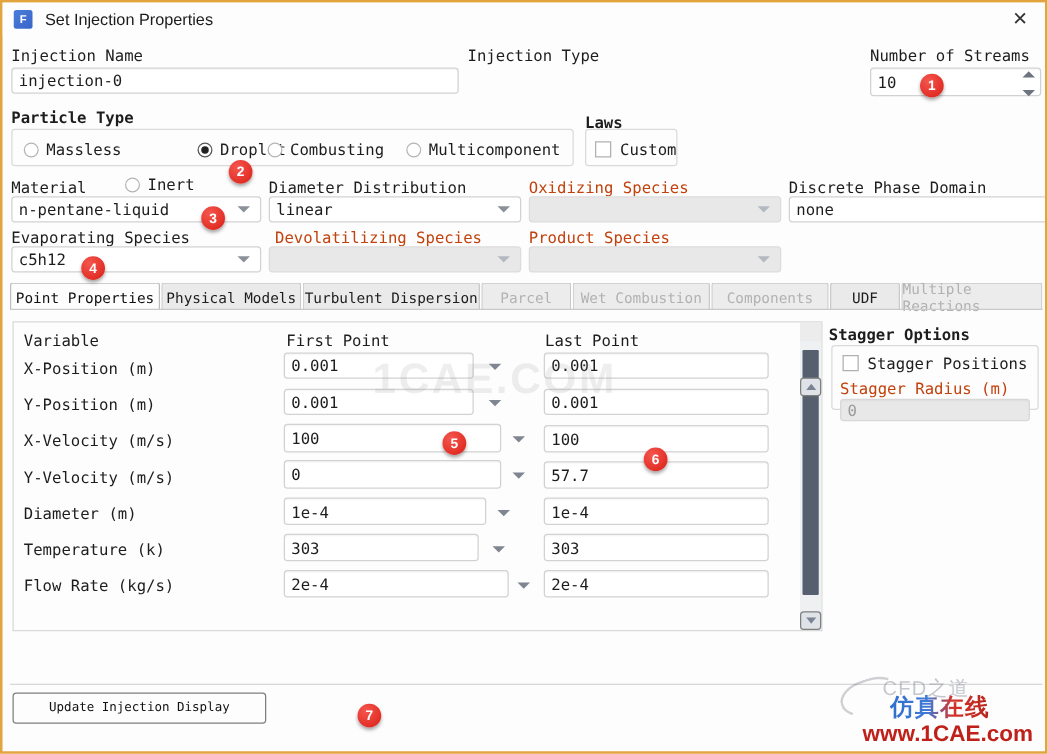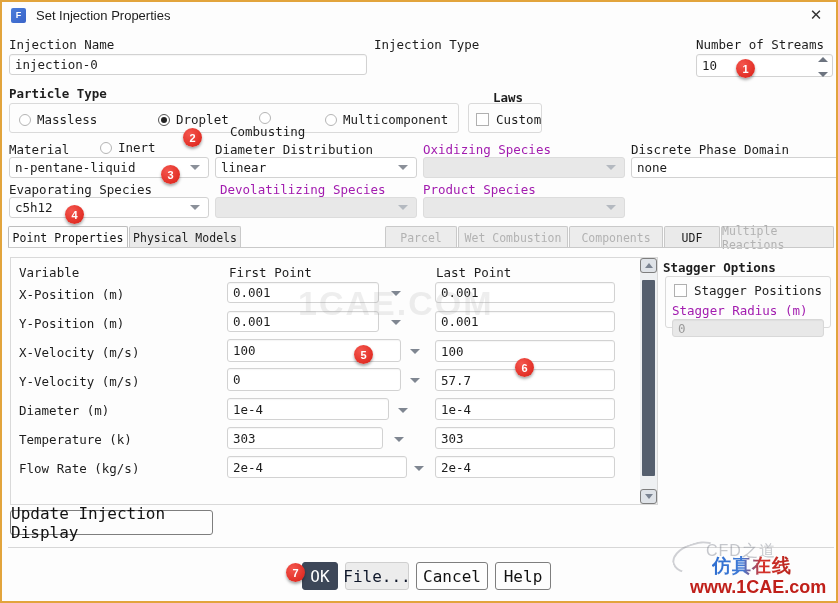--- a/index.html
+++ b/index.html
@@ -42,21 +42,21 @@
     display:flex;align-items:center;justify-content:center;
     font-family:"Liberation Sans",sans-serif;font-size:15px;color:#333;
     cursor:pointer;
   }
 
   
   .lbl{
     font-family:"DejaVu Sans Mono","Liberation Mono",monospace;
     font-size:12.5px;color:#1d1d1d;letter-spacing:0px;white-space:nowrap;
   }
-  .lbl.dim{color:#a21caf;}
+  .lbl.dim{color:#c2410c;}
   .lbl.bold{font-weight:bold;}
 
   .tfield{
     box-sizing:border-box;
     background:#fff;border:1px solid #d2d2d2;border-radius:3px;
     font-family:"DejaVu Sans Mono","Liberation Mono",monospace;
     font-size:12.5px;color:#1d1d1d;
     padding:0 5px;
     display:flex;align-items:center;
     position:absolute;
@@ -153,22 +153,22 @@
   .vscroll .btn.dn{bottom:0;}
   .vscroll .btn i{display:block;width:0;height:0;border-left:4px solid transparent;border-right:4px solid transparent;}
   .vscroll .btn.up i{border-bottom:5px solid #7b8492;}
   .vscroll .btn.dn i{border-top:5px solid #7b8492;}
 
   
   .btn{
     position:absolute;box-sizing:border-box;
     background:#fdfdfd;border:1px solid #7e7e7e;border-radius:3px;
     font-family:"DejaVu Sans Mono","Liberation Mono",monospace;
-    font-size:16px;color:#111;
-    display:flex;align-items:center;justify-content:center;cursor:pointer;
+    font-size:10px;color:#111;
+    display:flex;align-items:center;justify-content:center;cursor:pointer;margin-top:44px;
   }
   .btn.primary{background:#3d4758;border-color:#3d4758;color:#fff;}
   .btn.disabled{background:#ececec;border-color:#cfcfcf;color:#0f172a;}
 
   .hr{position:absolute;height:1px;background:#d7d7d7;}
 
   
   .spin{position:absolute;right:3px;top:2px;width:13px;height:20px;display:flex;flex-direction:column;justify-content:space-between;align-items:center;}
   .spin i{display:block;width:0;height:0;border-left:5px solid transparent;border-right:5px solid transparent;}
   .spin .u{border-bottom:5px solid #6d7480;}
@@ -244,30 +244,30 @@
     <span class="lbl">Massless</span>
   </div>
   <div class="radio" style="left:98px;top:110px;margin-top:28px;">
     <span class="dot"></span>
     <span class="lbl">Inert</span>
   </div>
   <div class="radio on" style="left:156px;top:110px;">
     <span class="dot"></span>
     <span class="lbl">Droplet</span>
   </div>
-  <div class="radio" style="left:228px;top:110px;flex-direction:column;">
+  <div class="radio" style="left:212px;top:110px;">
     <span class="dot"></span>
     <span class="lbl">Combusting</span>
   </div>
   <div class="radio" style="left:323px;top:110px;">
     <span class="dot"></span>
     <span class="lbl">Multicomponent</span>
   </div>
 
-  <div class="lbl bold" style="position:absolute;left:466px;top:88px;margin-left:25px;">Laws</div>
+  <div class="lbl bold" style="position:absolute;left:466px;top:88px;">Laws</div>
   <div class="groupbox" style="left:466px;top:101px;width:74px;height:30px;"></div>
   <div class="cbox" style="left:474px;top:110px;">
     <span class="sq"></span>
     <span class="lbl">Custom</span>
   </div>
 
   <div class="lbl" style="position:absolute;left:7px;top:140px;">Material</div>
   <div class="combo" style="left:7px;top:155px;width:200px;height:21px;">
     <span class="cv">n-pentane-liquid</span>
     <span class="arrow"></span>
@@ -305,20 +305,21 @@
 
   <div class="lbl dim" style="position:absolute;left:421px;top:180px;">Product Species</div>
   <div class="combo disabled" style="left:421px;top:195px;width:202px;height:21px;">
     <span class="cv"></span>
     <span class="arrow"></span>
   </div>
 
   <div class="tabstrip">
     <div class="tab" style="left:121px;width:112px;">Physical Models</div>
     <div class="tab active" style="left:0px;width:120px;">Point Properties</div>
+    <div class="tab" style="left:234px;width:142px;">Turbulent Dispersion</div>
     <div class="tab disabled" style="left:377px;width:72px;">Parcel</div>
     <div class="tab disabled" style="left:561px;width:94px;">Components</div>
     <div class="tab disabled" style="left:450px;width:110px;">Wet Combustion</div>
     <div class="tab" style="left:656px;width:56px;">UDF</div>
     <div class="tab disabled" style="left:713px;width:113px;">Multiple Reactions</div>
   </div>
   <div class="tab-underline"></div>
 
   <div class="tablepanel">
     <div class="colhdr" style="left:8px;top:7px;">Variable</div>

